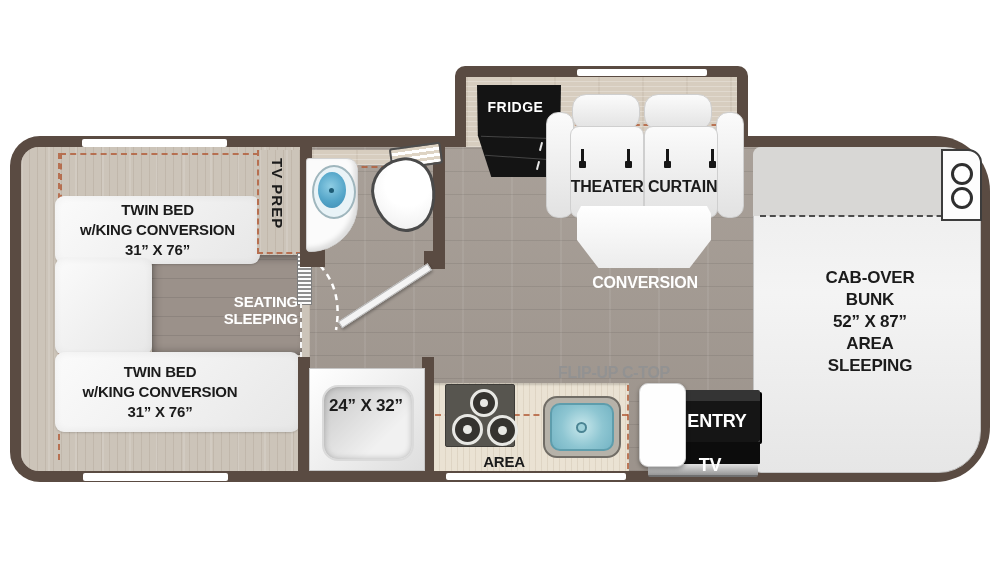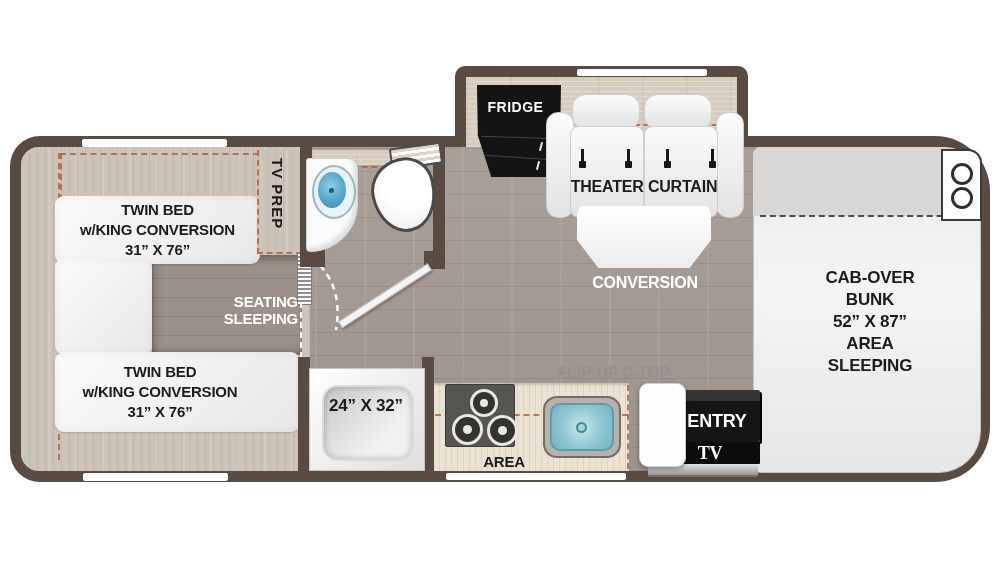--- a/index.html
+++ b/index.html
@@ -201,21 +201,21 @@
   <div class="a" id="sink-outer"></div>
   <div class="a" id="sink-inner"></div>
   <div class="a" id="sink-drain"></div>
   <div class="a ctr blk t15" style="left:466px;top:452px;width:76px;">AREA</div>
   <div class="a" id="flipup-label" style="left:558px;top:364px;width:145px;">FLIP-UP C-TOP</div>
 
   <div class="a" id="tv-upper"></div>
   <div class="a" id="tv-lower"></div>
   <div class="a" id="tv-base"></div>
   <div class="a ctr wht t18" style="left:674px;top:410px;width:86px;">ENTRY</div>
-  <div class="a ctr wht t18" style="left:660px;top:442px;width:100px;font-family:Liberation Serif, serif;">TV</div>
+  <div class="a ctr wht t18" style="left:660px;top:454px;width:100px;">TV</div>
   <div class="a" id="flipup"></div>
 
   <div class="a" id="fridge">
     <div class="a ctr wht" style="left:0;top:14px;width:77px;font-size:14px;letter-spacing:.5px;">FRIDGE</div>
     <div class="a fridge-line" style="left:4px;top:52px;width:76px;transform:rotate(2deg);"></div>
     <div class="a fridge-line" style="left:8px;top:72px;width:66px;transform:rotate(4deg);"></div>
     <div class="a fridge-tick" style="left:63px;top:57px;"></div>
     <div class="a fridge-tick" style="left:60px;top:76px;"></div>
   </div>
 

